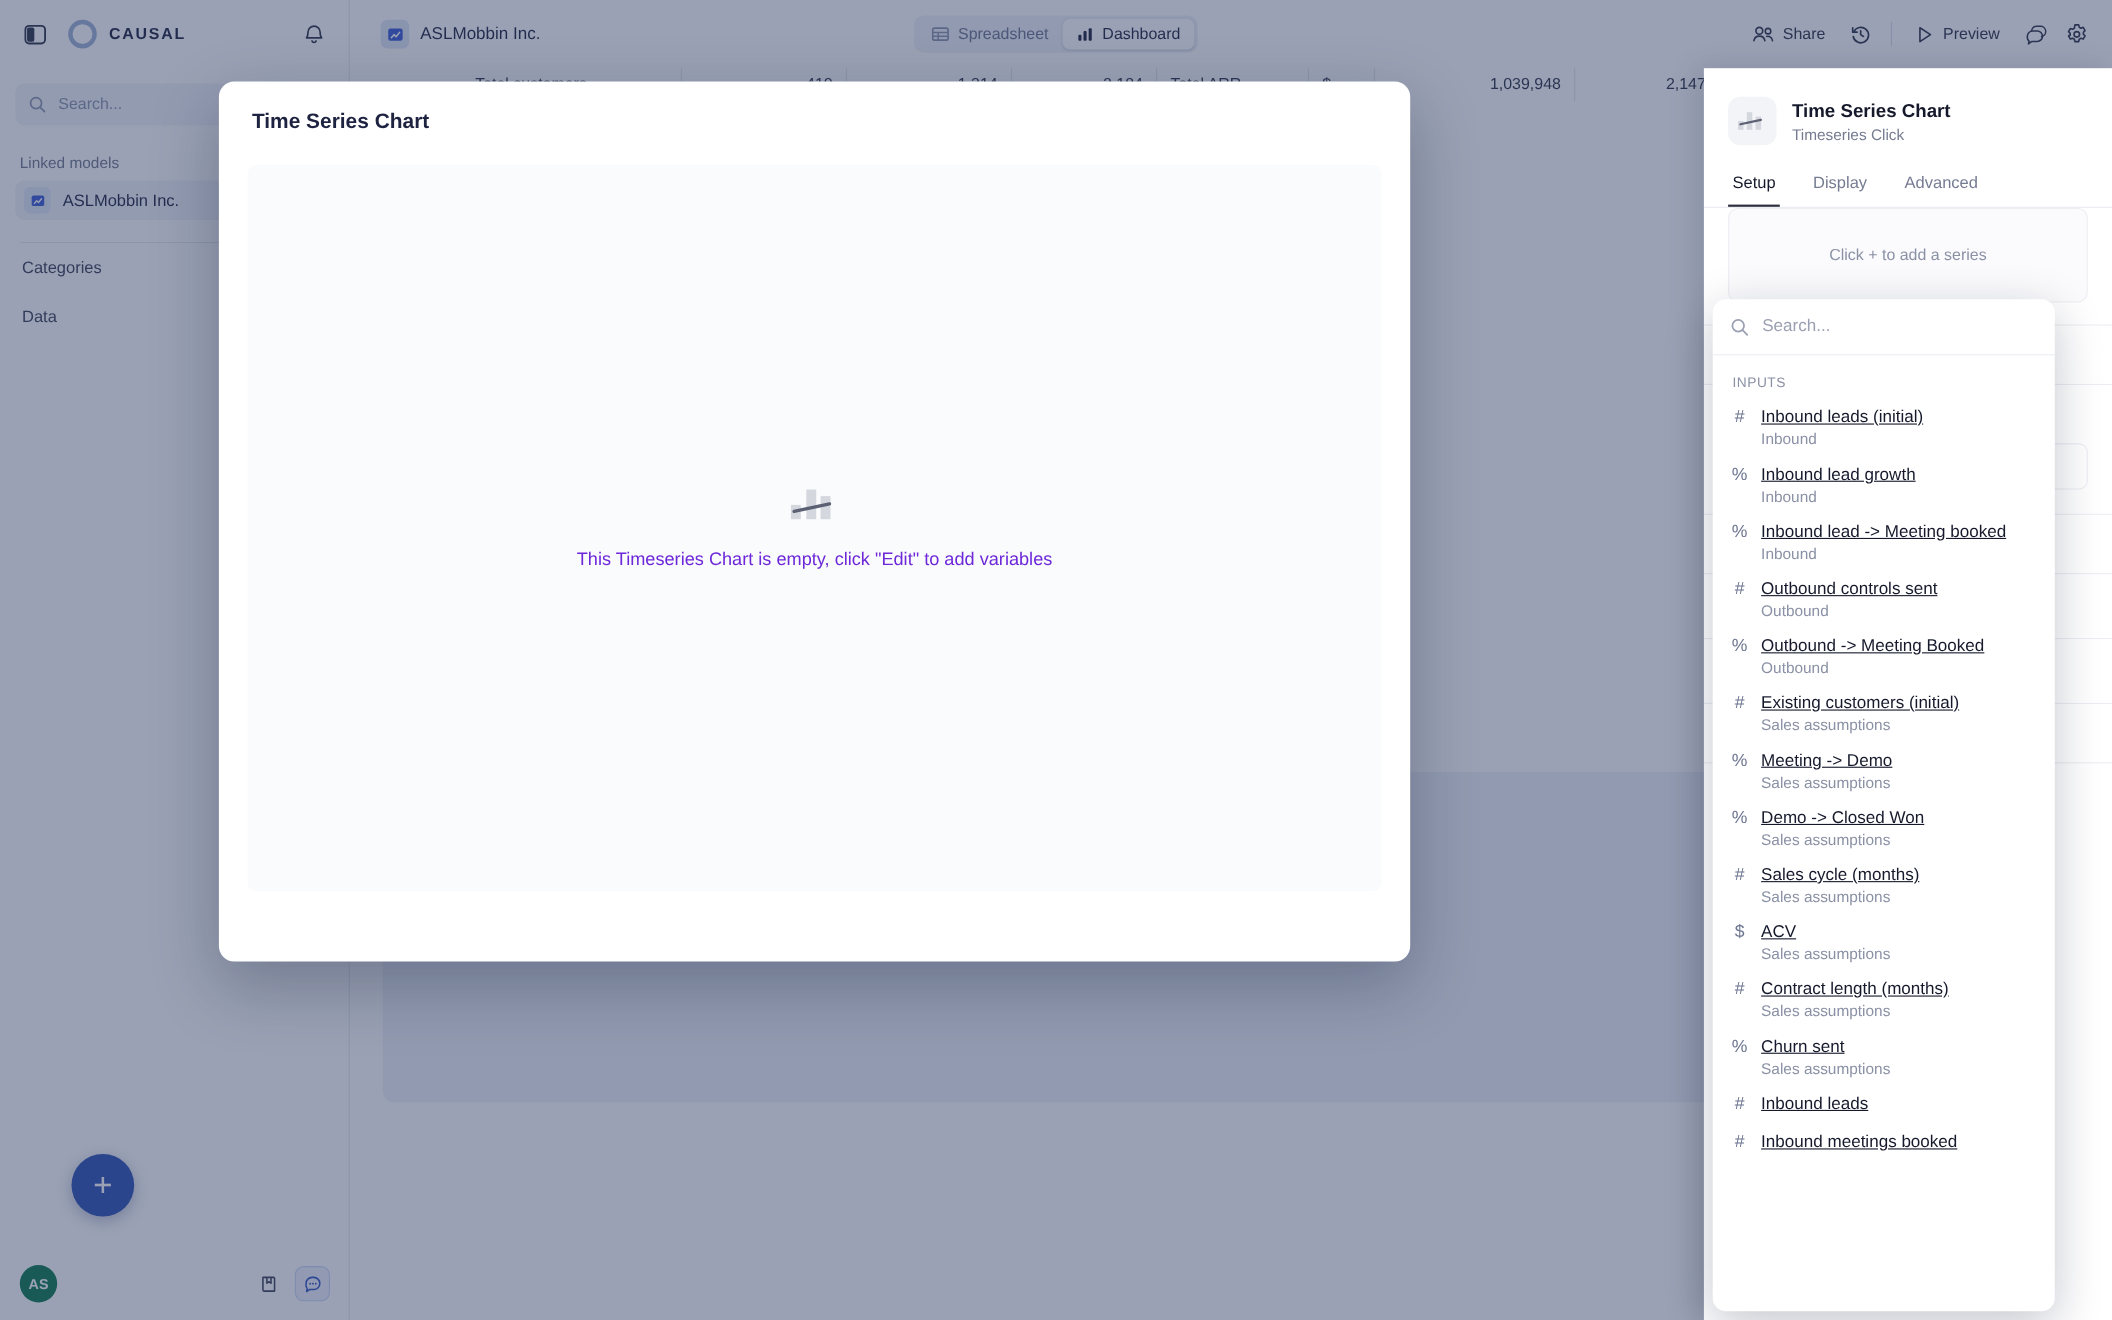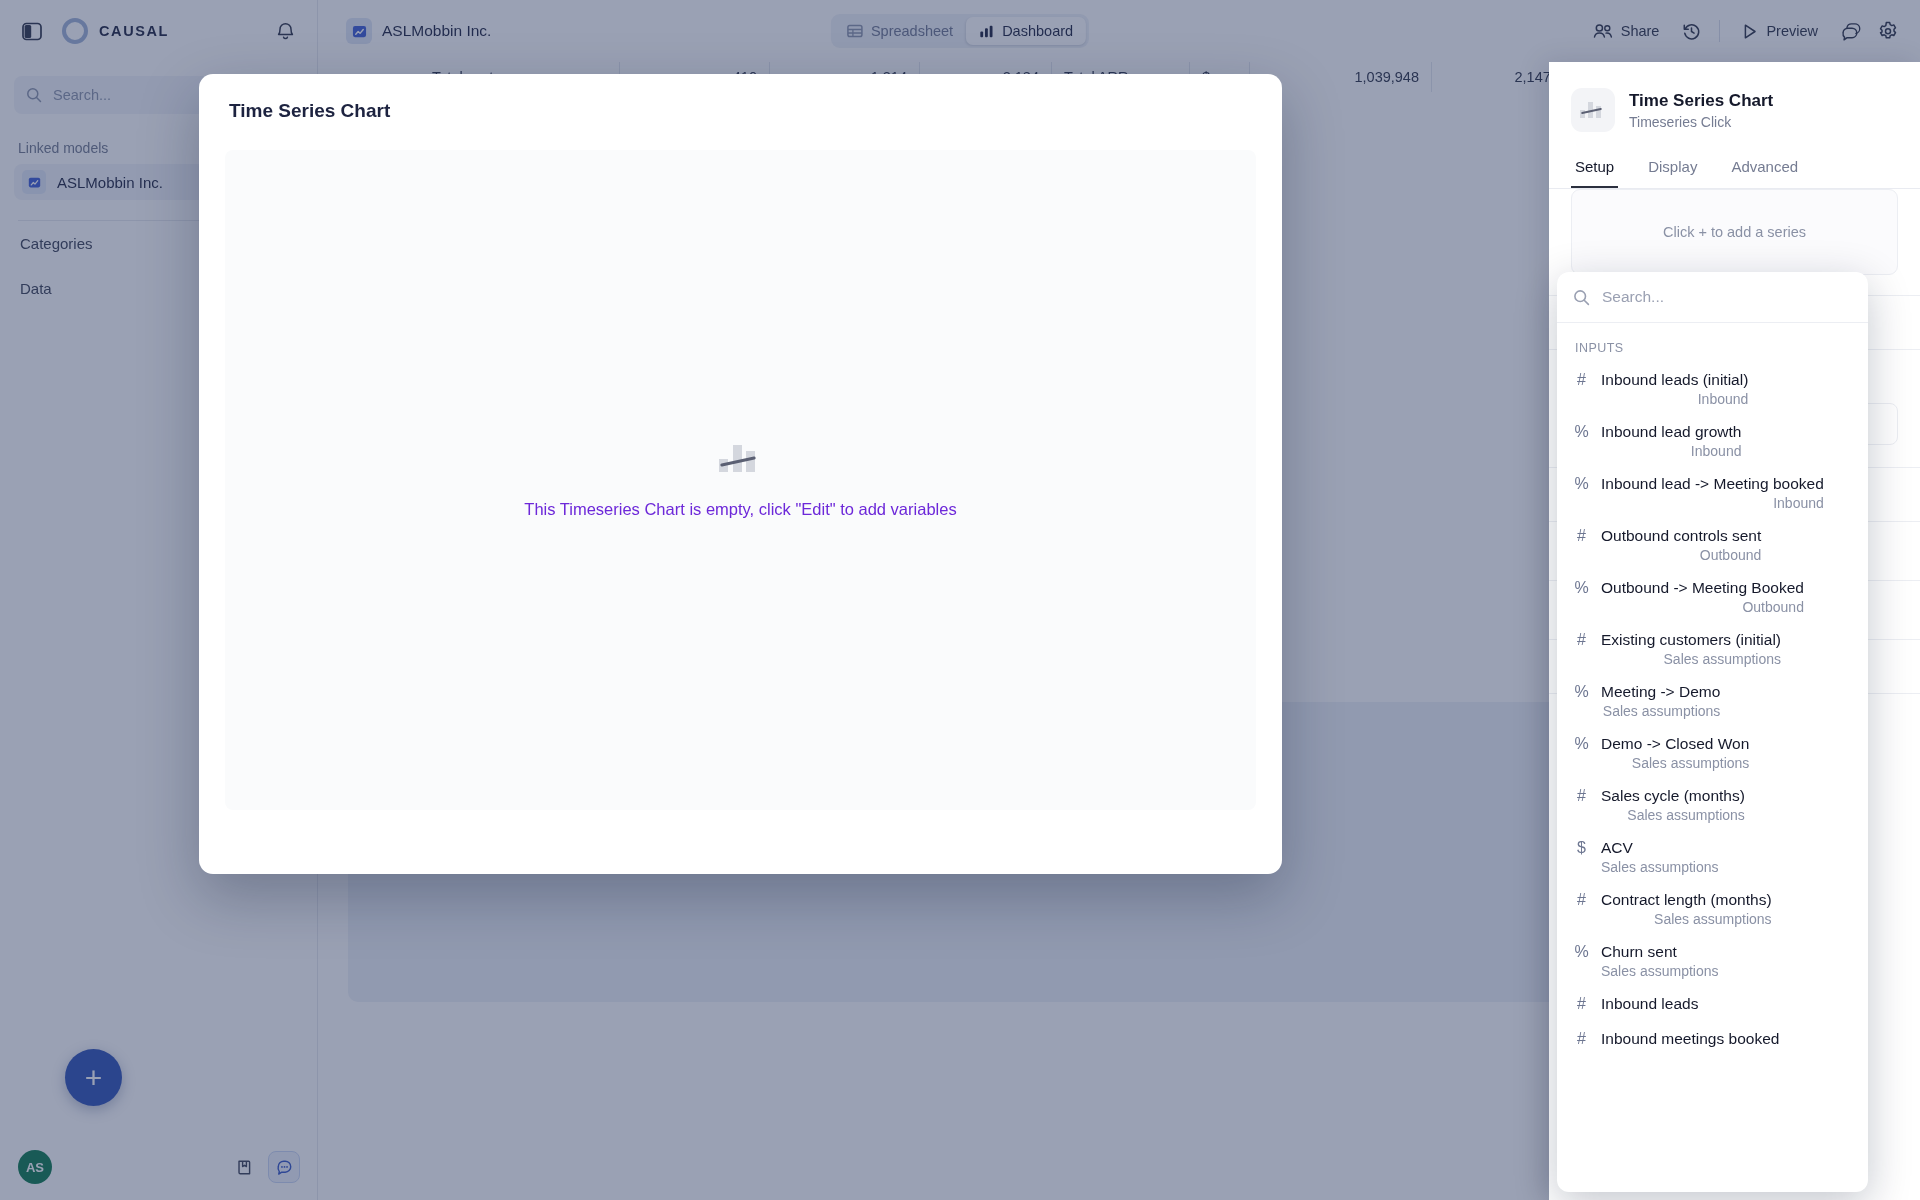--- a/index.html
+++ b/index.html
@@ -235,22 +235,22 @@
     font-size: 12.5px; letter-spacing: .45px; color: #8a91a5;
     padding: 10px 18px 7px; text-transform: uppercase;
   }
   .dd-item {
     display: flex; gap: 11px; padding: 7px 18px 7px 16px;
   }
   .dd-ico {
     width: 17px; min-width: 17px; text-align: center;
     font-size: 16px; color: #6d7691; line-height: 21px;
   }
-  .dd-name { font-size: 15.5px; color: #15192b; line-height: 21px; }
-  .dd-cat { font-size: 14px; color: #8a91a5; margin-top: 1px; text-align: right; }
+  .dd-name { font-size: 15.5px; color: #15192b; line-height: 21px; text-decoration: underline; }
+  .dd-cat { font-size: 14px; color: #8a91a5; margin-top: 1px; }
 
   svg { display: block; }
 </style>
 </head>
 <body>
 
 <div id="root">
 
   <div class="app-bg">
 

